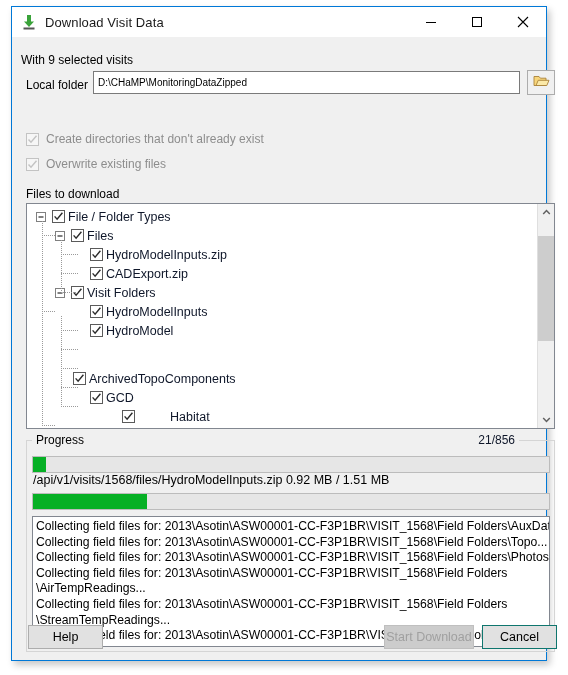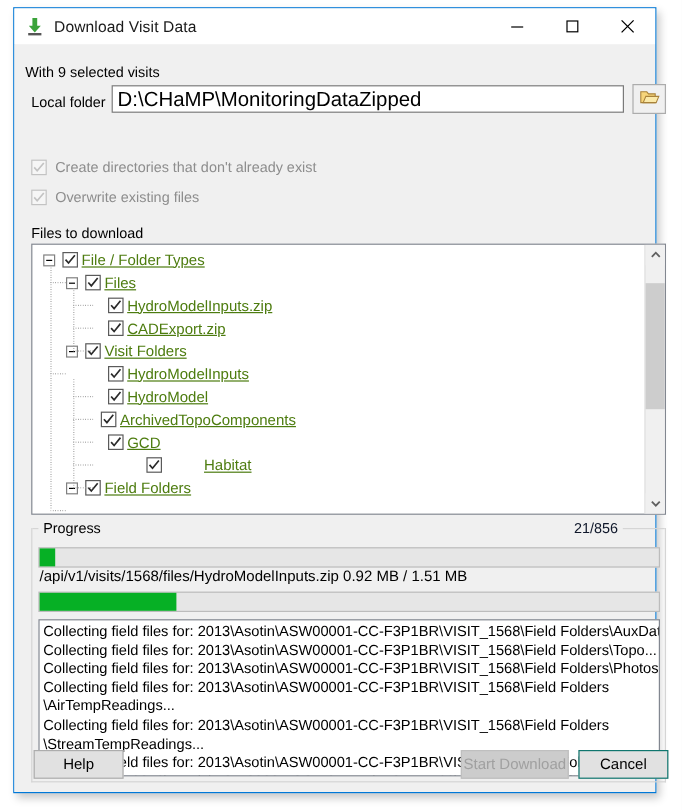--- a/index.html
+++ b/index.html
@@ -91,21 +91,21 @@
   .folder-input {
     position: absolute;
     left: 81px;
     top: 34px;
     width: 427px;
     height: 23px;
     box-sizing: border-box;
     border: 1px solid #7a7a7a;
     background: #ffffff;
     font-family: "Liberation Sans", sans-serif;
-    font-size: 17px;
+    font-size: 10px;
     color: #000;
     padding: 0 4px;
     line-height: 21px;
     outline: none;
   }
   .browse-btn {
     position: absolute;
     left: 515px;
     top: 33px;
     width: 28px;
@@ -179,23 +179,22 @@
     height: 13px;
     box-sizing: border-box;
     border: 1px solid #5a5a5a;
     background: #fff;
     margin-right: 3px;
     flex: 0 0 auto;
     position: relative;
   }
   .tnode .tlabel {
     font-size: 12.5px;
-    color: #4d7c0f;
+    color: #0f172a;
     line-height: 14px;
-    text-decoration: underline;
   }
   .vline {
     position: absolute;
     width: 1px;
     background-image: linear-gradient(to bottom,#9a9a9a 1px, transparent 1px);
     background-size: 1px 2px;
   }
   .hline {
     position: absolute;
     height: 1px;
@@ -482,21 +481,21 @@
           </div>
           <div class="tnode" style="padding-left: 44px;">
             <span class="glyph"></span>
             <span class="cbox">
               <svg width="11" height="11" viewBox="0 0 11 11" style="position:absolute;left:0;top:0">
                 <path d="M1.6,5.4 L4.1,8.2 L9.4,1.7" stroke="#2b2b2b" stroke-width="1.4" fill="none"></path>
               </svg>
             </span>
             <span class="tlabel">HydroModel</span>
           </div>
-          <div class="tnode" style="padding-left: 38px;">
+          <div class="tnode" style="padding-left: 27px; margin-top: 29px;">
             <span class="glyph"></span>
             <span class="cbox">
               <svg width="11" height="11" viewBox="0 0 11 11" style="position:absolute;left:0;top:0">
                 <path d="M1.6,5.4 L4.1,8.2 L9.4,1.7" stroke="#2b2b2b" stroke-width="1.4" fill="none"></path>
               </svg>
             </span>
             <span class="tlabel">ArchivedTopoComponents</span>
           </div>
           <div class="tnode" style="padding-left: 44px;">
             <span class="glyph"></span>

